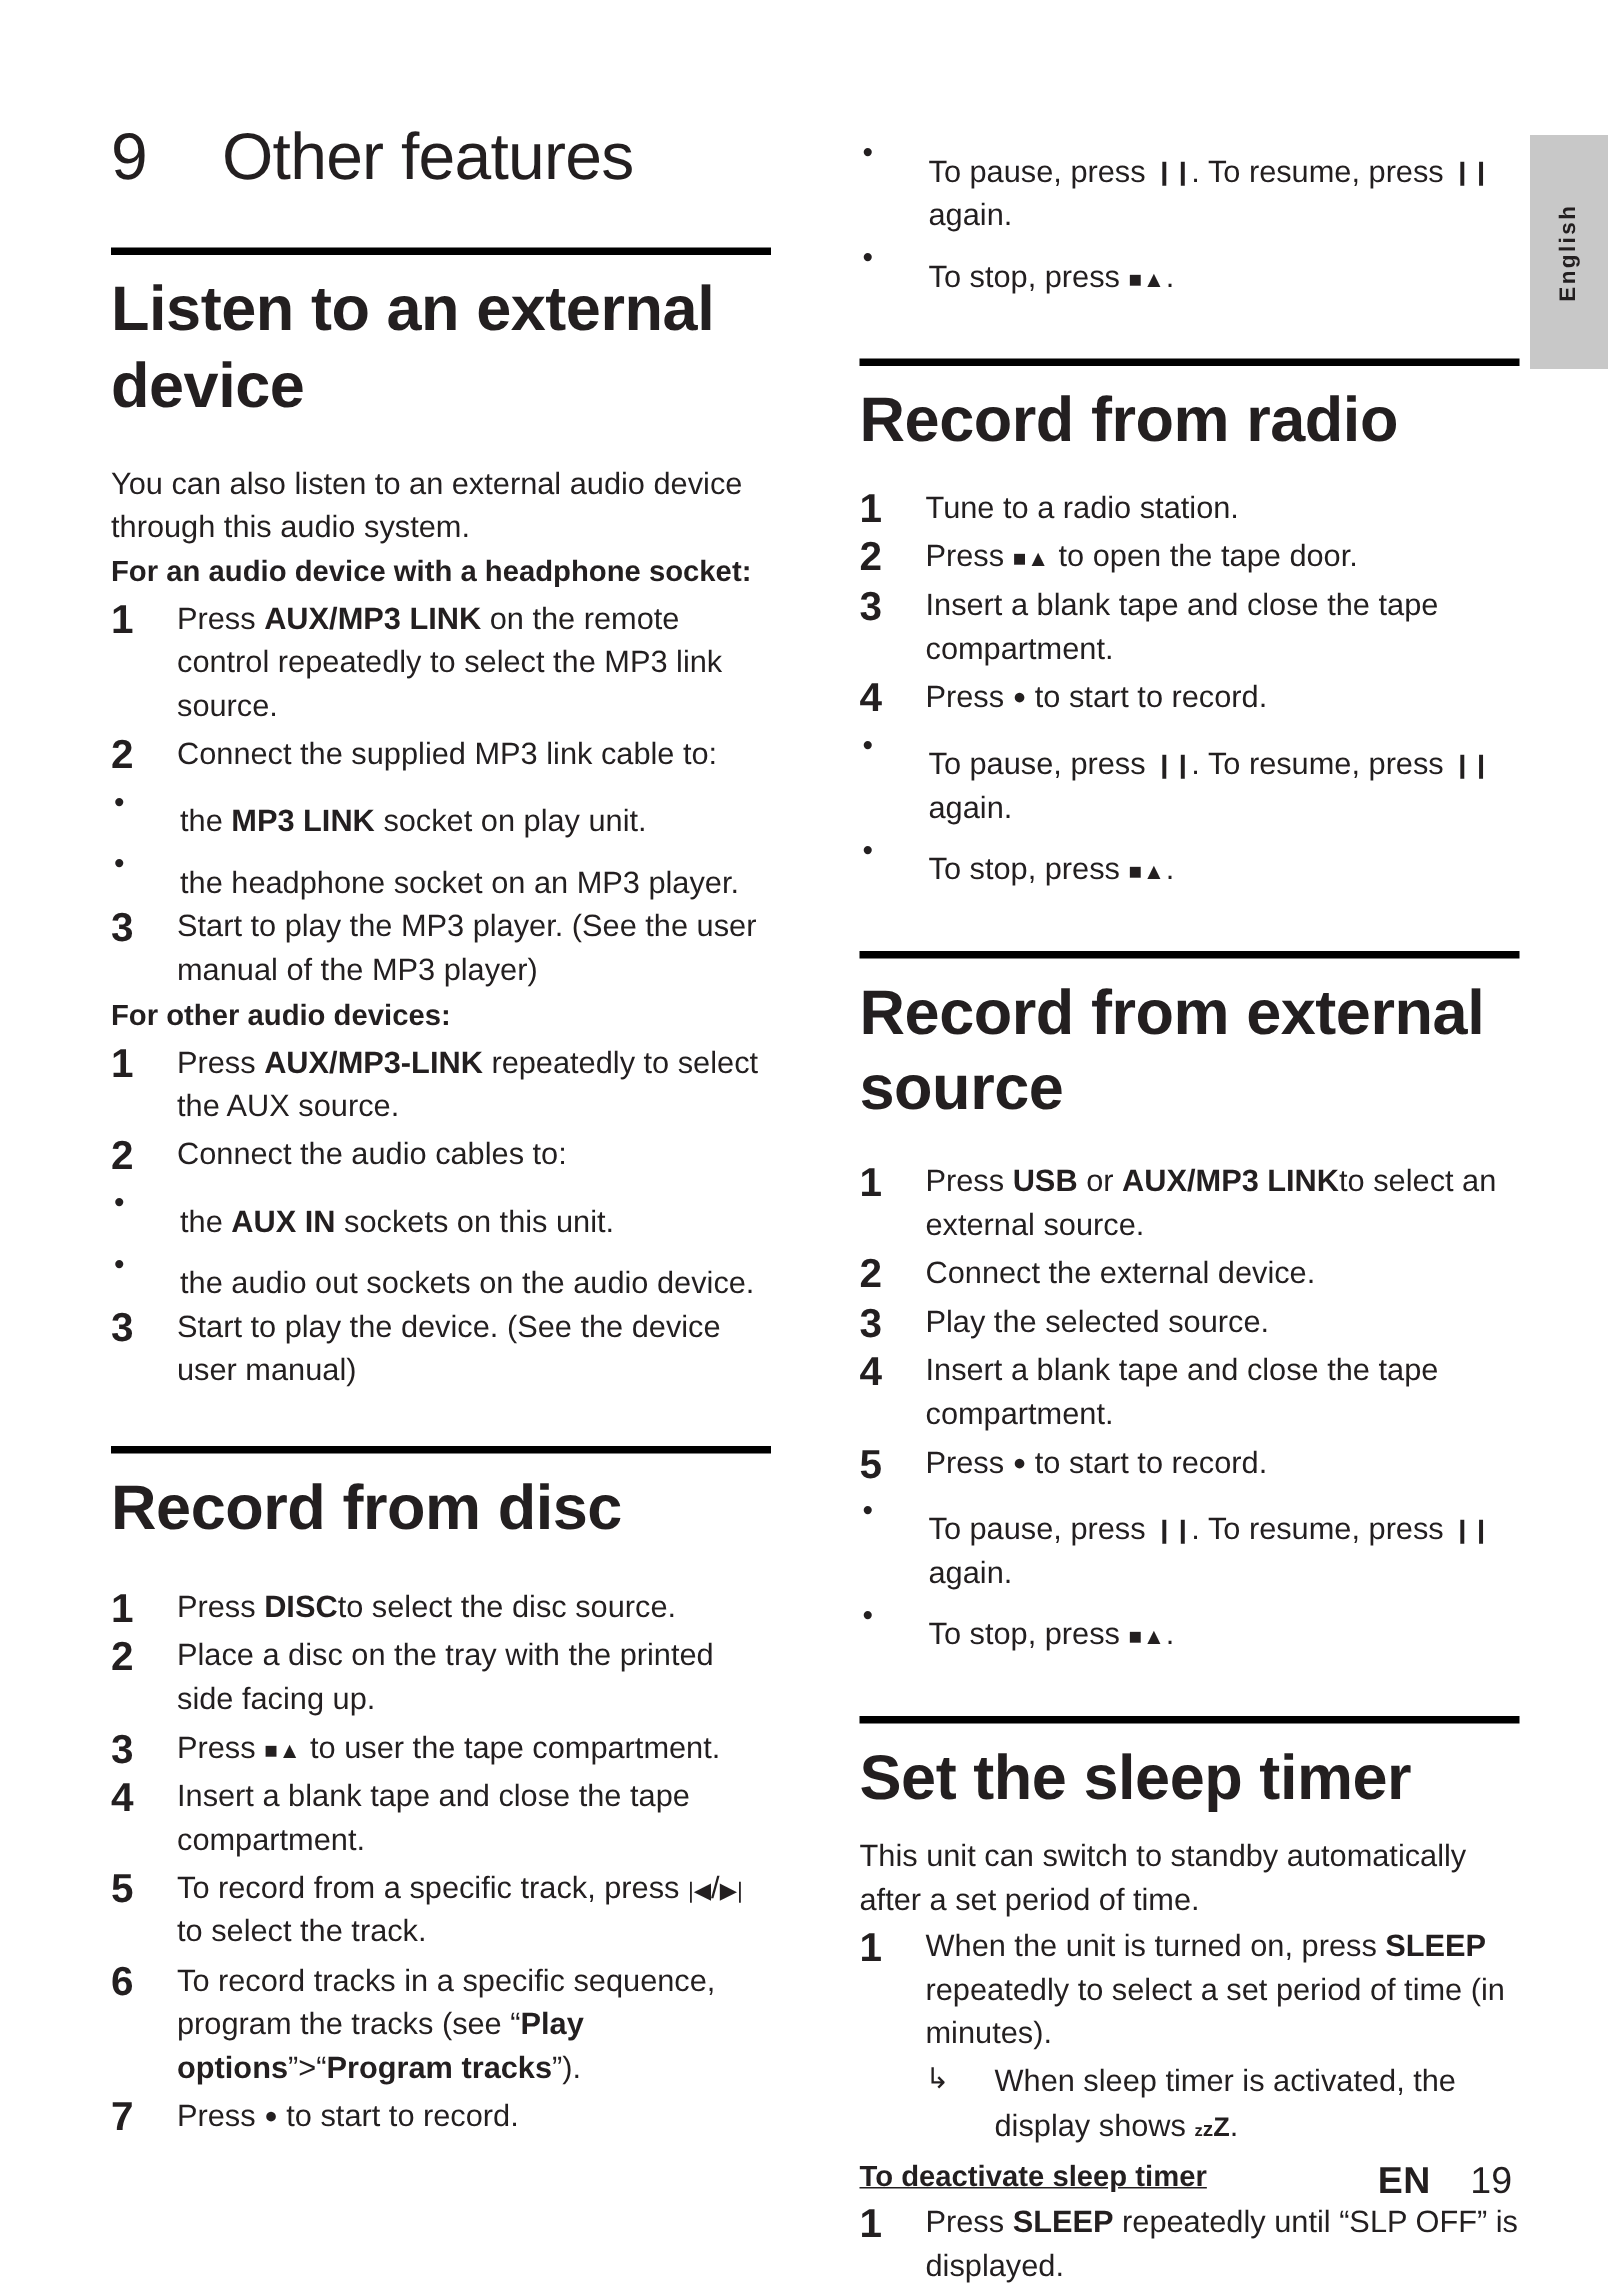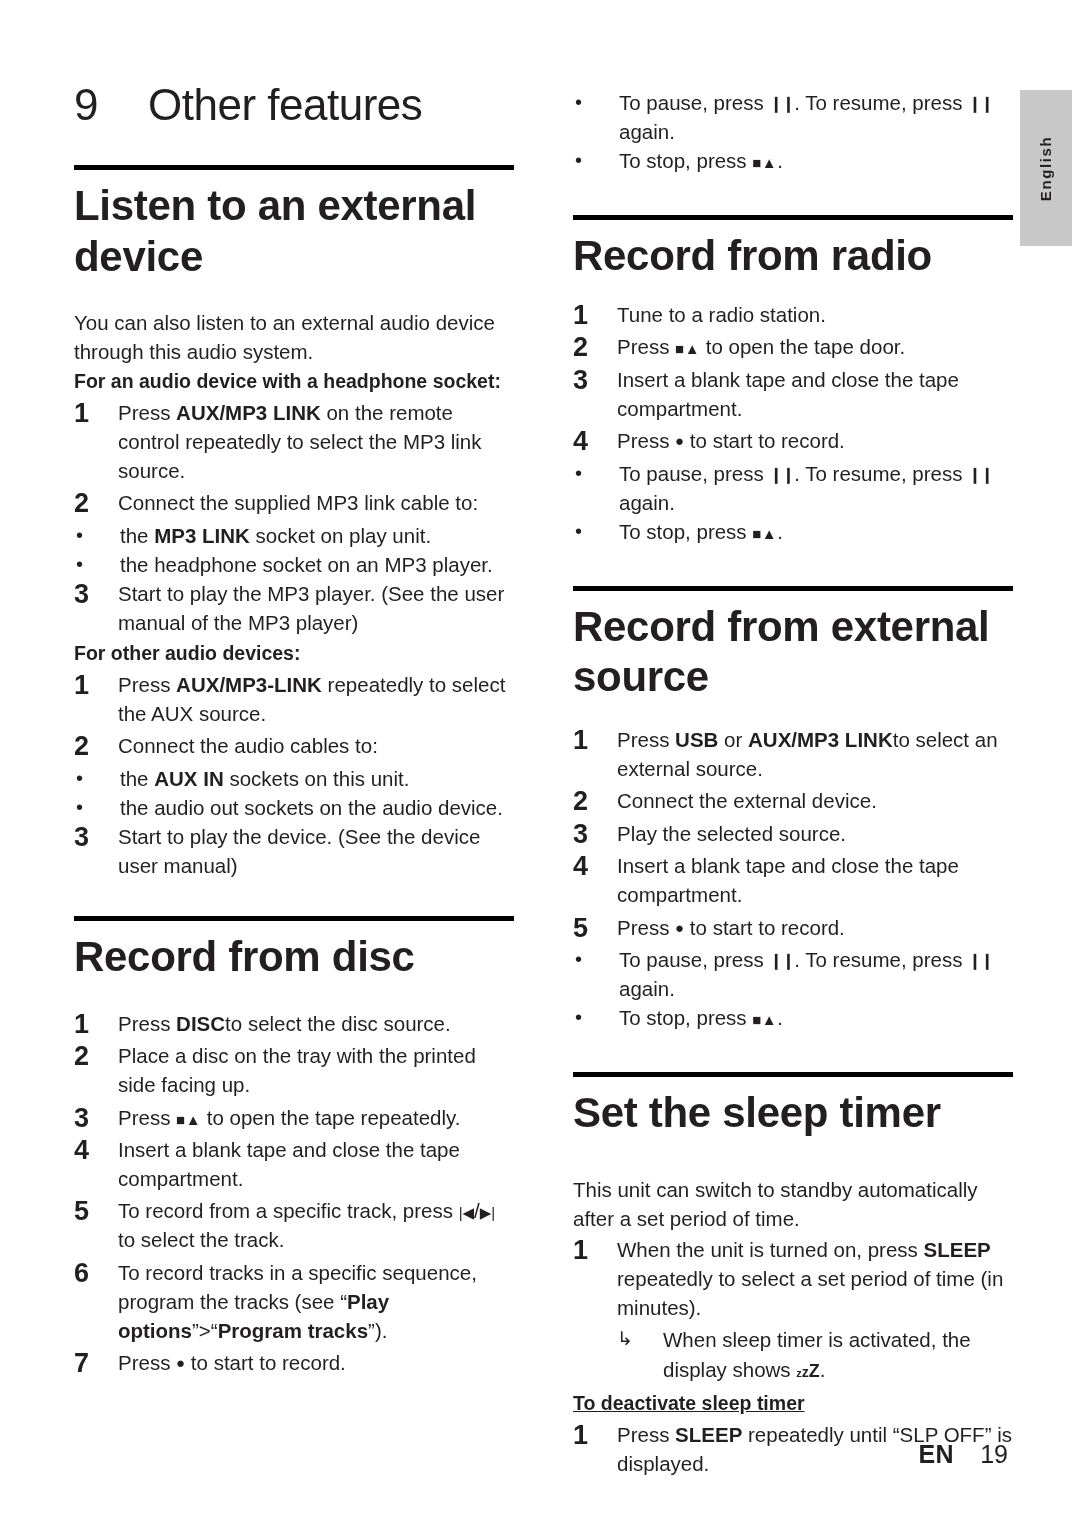--- a/index.html
+++ b/index.html
@@ -127,20 +127,21 @@
     text-align: left;
     padding-left: 2px;
     font-size: 20px;
     line-height: 1.42;
   }
   .bullet .bt {
     font-size: 20.5px;
     line-height: 1.42;
     font-weight: 300;
     flex: 1;
+    margin-top: 12px;
   }
   .bullet .bt b { font-weight: 700; }
   .bullets-deep { margin-left: 44px; }
   .bullets-shallow { margin-left: 0px; }
 
   
   .arrownote {
     display: flex;
     align-items: flex-start;
     margin-left: 44px;
@@ -265,21 +266,21 @@
       <li class="step">
         <span class="n">1</span>
         <span class="t"><span>Press </span><b>DISC</b><span>to select the disc source.</span></span>
       </li>
       <li class="step">
         <span class="n">2</span>
         <span class="t">Place a disc on the tray with the printed side facing up.</span>
       </li>
       <li class="step">
         <span class="n">3</span>
-        <span class="t"><span>Press </span><span class="g g-stopeject">■▲</span><span> to open the tape repeatedly.</span></span>
+        <span class="t"><span>Press </span><span class="g g-stopeject">■▲</span><span> to user the tape compartment.</span></span>
       </li>
       <li class="step">
         <span class="n">4</span>
         <span class="t">Insert a blank tape and close the tape compartment.</span>
       </li>
       <li class="step">
         <span class="n">5</span>
         <span class="t"><span>To record from a specific track, press </span><span class="g g-prev">|◀</span>/<span class="g g-next">▶|</span><span> to select the track.</span></span>
       </li>
       <li class="step">
@@ -371,21 +372,21 @@
         <span class="dot">•</span>
         <span class="bt"><span>To pause, press </span><span class="g g-pause">❙❙</span><span>. To resume, press </span><span class="g g-pause">❙❙</span><span> again.</span></span>
       </li>
       <li class="bullet">
         <span class="dot">•</span>
         <span class="bt"><span>To stop, press </span><span class="g g-stopeject">■▲</span><span>.</span></span>
       </li>
     </ul>
 
     <div class="rule" style="margin-top:40px;"></div>
-    <h2 class="sec" style="margin-bottom:36px;">Set the sleep timer</h2>
+    <h2 class="sec" style="margin-bottom:12px;">Set the sleep timer</h2>
 
     <p class="body">This unit can switch to standby automatically after a set period of time.</p>
 
     <ol class="steps">
       <li class="step">
         <span class="n">1</span>
         <span class="t"><span>When the unit is turned on, press </span><b>SLEEP</b><span> repeatedly to select a set period of time (in minutes).</span></span>
       </li>
     </ol>
 

